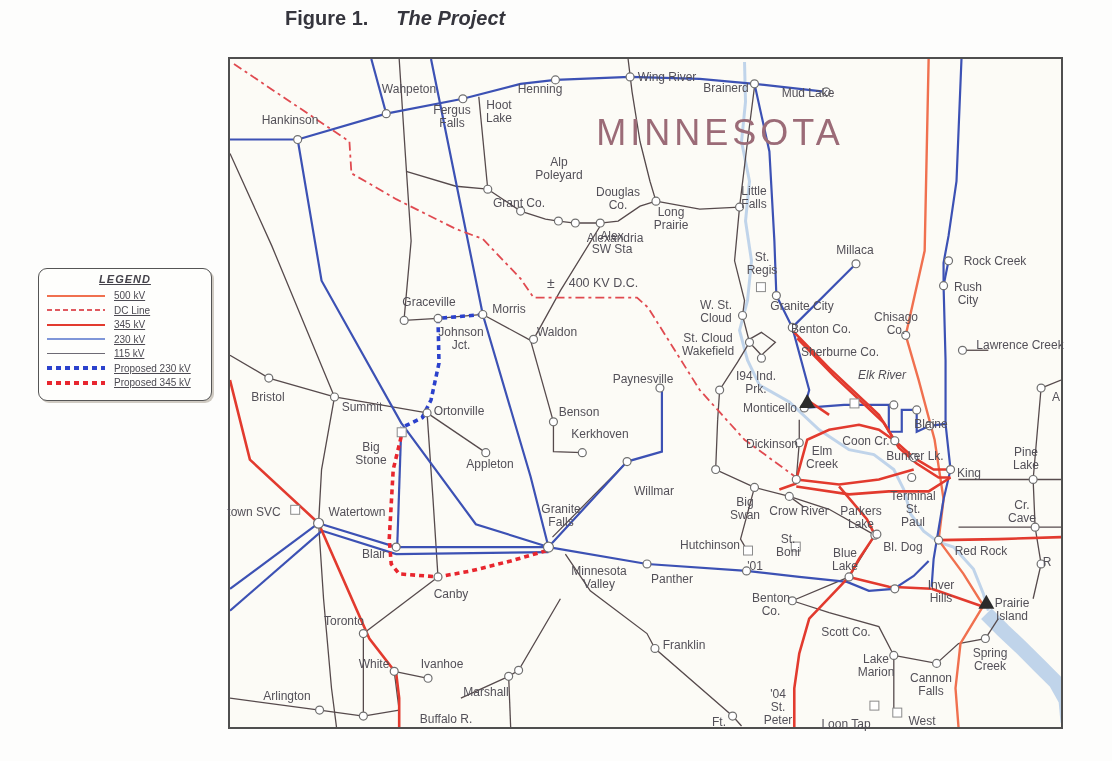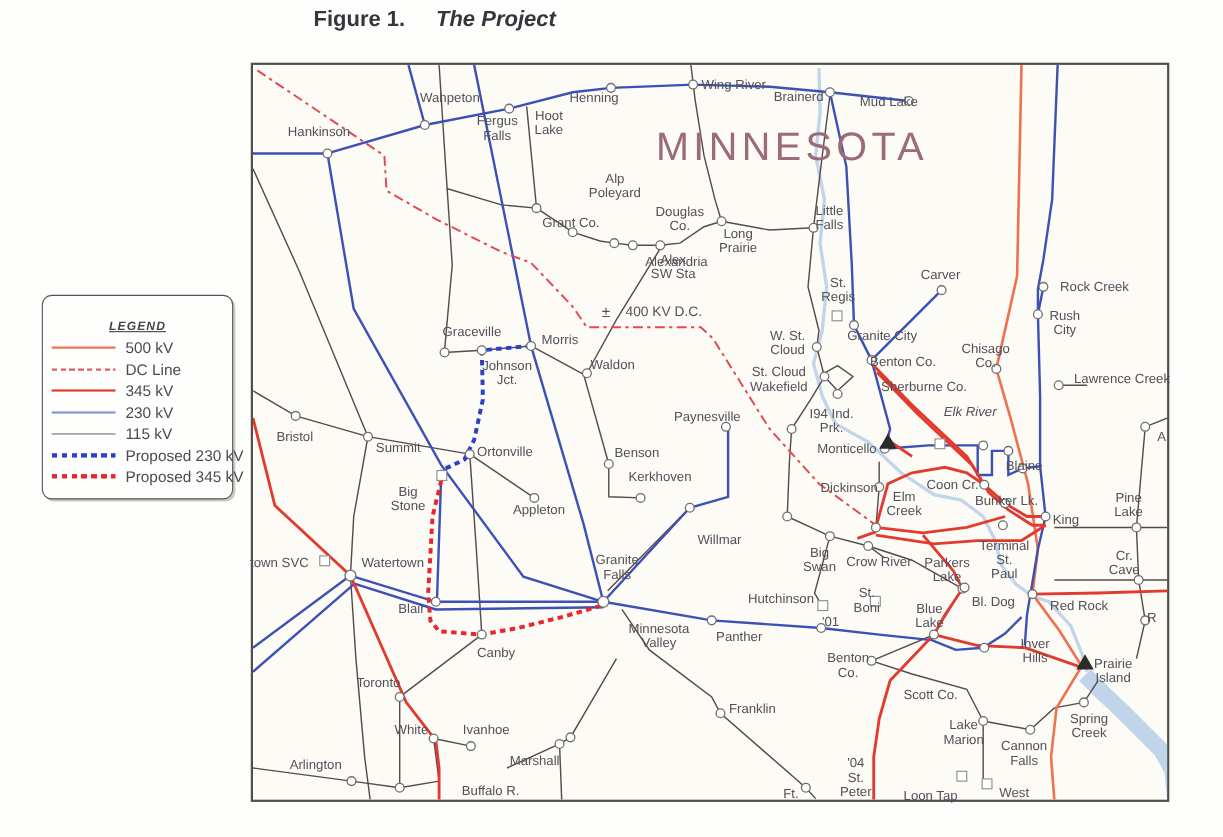--- a/index.html
+++ b/index.html
@@ -28,27 +28,27 @@
   #labels{position:absolute;left:0;top:0;width:1112px;height:761px;pointer-events:none;}
   .place{position:absolute;transform:translate(-50%,-50%);white-space:pre-line;
          text-align:center;font-size:12px;line-height:1.08;color:#535058;}
   #stateword{position:absolute;left:720px;top:133px;transform:translate(-50%,-50%);
              font-size:36px;letter-spacing:4px;color:#9b6b77;font-weight:500;}
   #dclabel{position:absolute;left:547px;top:275px;display:flex;gap:14px;align-items:center;
            color:#535058;font-size:12.5px;}
   #dclabel .pm{font-size:14px;}
   
   #legend{position:absolute;left:38px;top:268px;width:174px;background:#fefefc;
-          border:1.5px solid #555;border-radius:9px;padding:22px 8px 8px 8px;box-sizing:border-box;
+          border:1.5px solid #555;border-radius:9px;padding:4px 8px 8px 8px;box-sizing:border-box;
           box-shadow:2px 2px 0 #cfcac2;}
   #legend h4{margin:0 0 5px 0;text-align:center;font-size:11px;color:#44424a;
              font-style:italic;text-decoration:underline;letter-spacing:1px;font-weight:bold;}
   .lg-row{display:flex;align-items:center;gap:9px;margin:3.5px 0;}
   .lg-sample{width:58px;flex:0 0 58px;display:inline-block;}
-  .lg-label{font-size:14px;color:#4c4a52;white-space:nowrap;}
+  .lg-label{font-size:10px;color:#4c4a52;white-space:nowrap;text-decoration:underline;}
 </style>
 </head>
 <body>
 
 <div id="page">
 
   <div id="figtitle">
     <span>Figure 1.</span>
     <span class="it">The Project</span>
   </div>
@@ -288,21 +288,21 @@
       <div class="place" style="left: 519px; top: 203px;">Grant Co.</div>
       <div class="place" style="left: 618px; top: 199px;">Douglas
 Co.</div>
       <div class="place" style="left: 565px; top: 243px; margin-left: 47px;">Alex
 SW Sta</div>
       <div class="place" style="left: 615px; top: 238px;">Alexandria</div>
       <div class="place" style="left: 671px; top: 219px;">Long
 Prairie</div>
       <div class="place" style="left: 754px; top: 198px;">Little
 Falls</div>
-      <div class="place" style="left: 855px; top: 250px;">Carver</div>
+      <div class="place" style="left: 855px; top: 250px;">Millaca</div>
       <div class="place" style="left: 995px; top: 261px;">Rock Creek</div>
       <div class="place" style="left: 968px; top: 294px;">Rush
 City</div>
       <div class="place" style="left: 896px; top: 324px;">Chisago
 Co.</div>
       <div class="place" style="left: 1020px; top: 345px;">Lawrence Creek</div>
       <div class="place" style="left: 762px; top: 264px;">St.
 Regis</div>
       <div class="place" style="left: 802px; top: 306px;">Granite City</div>
       <div class="place" style="left: 716px; top: 312px;">W. St.

